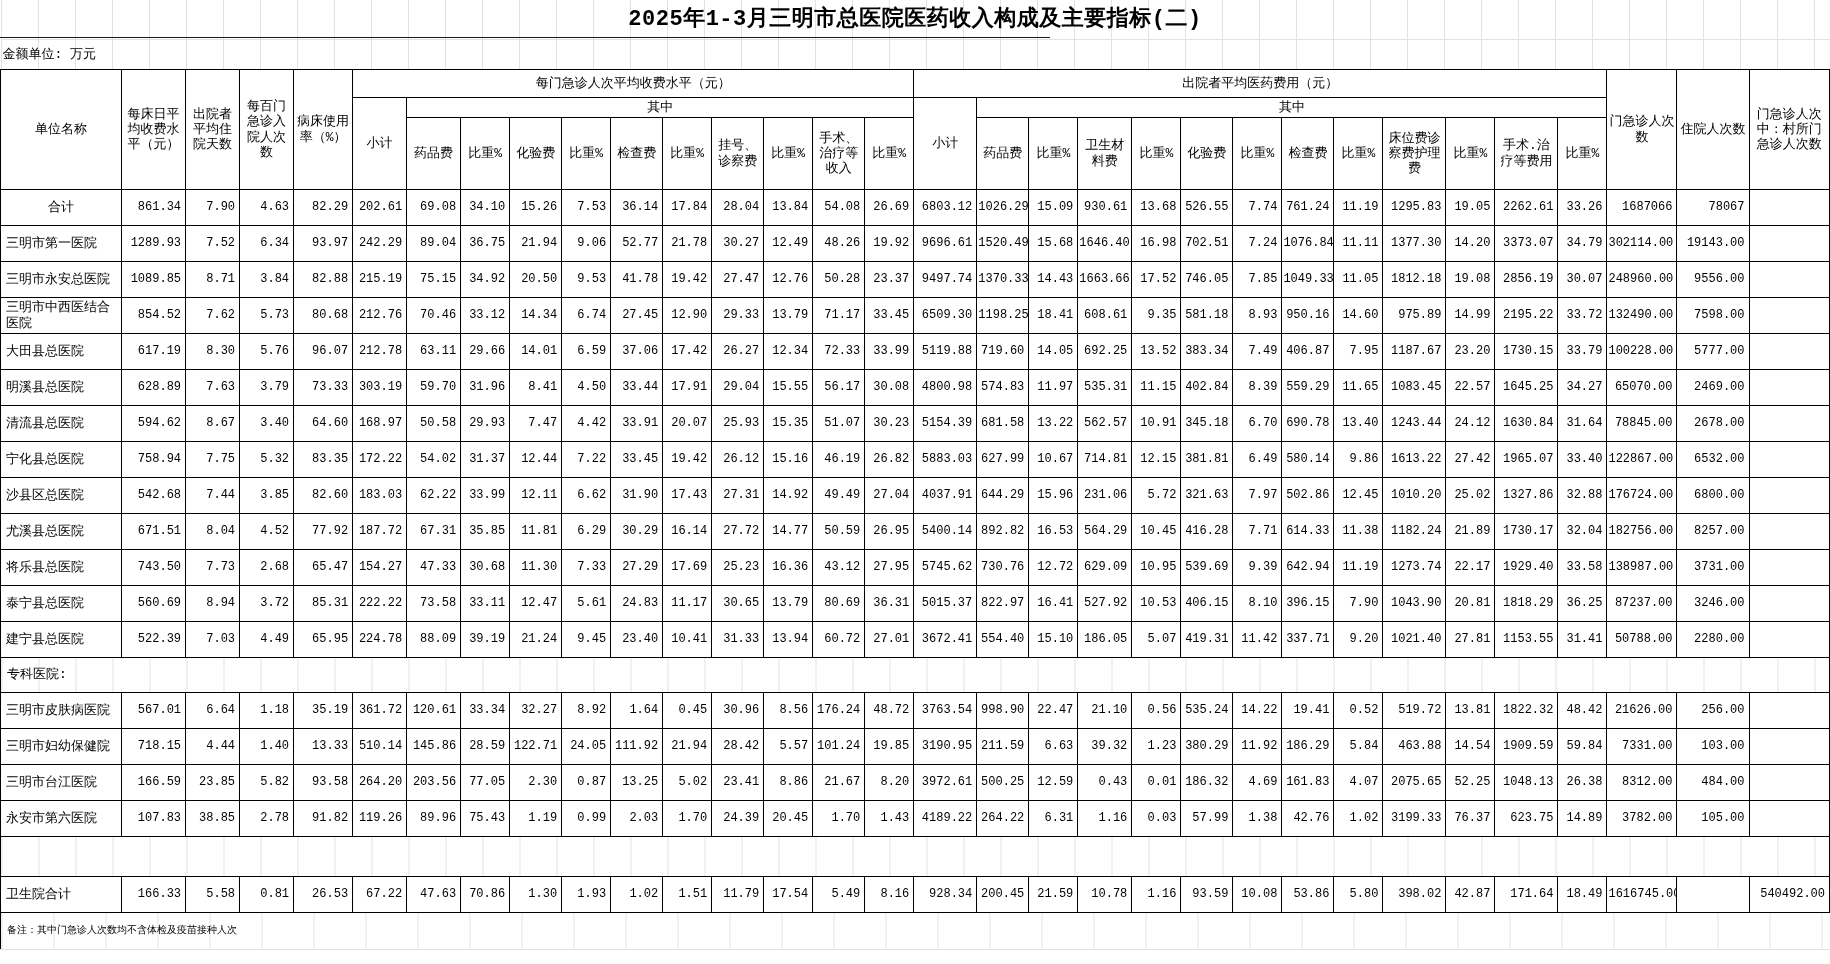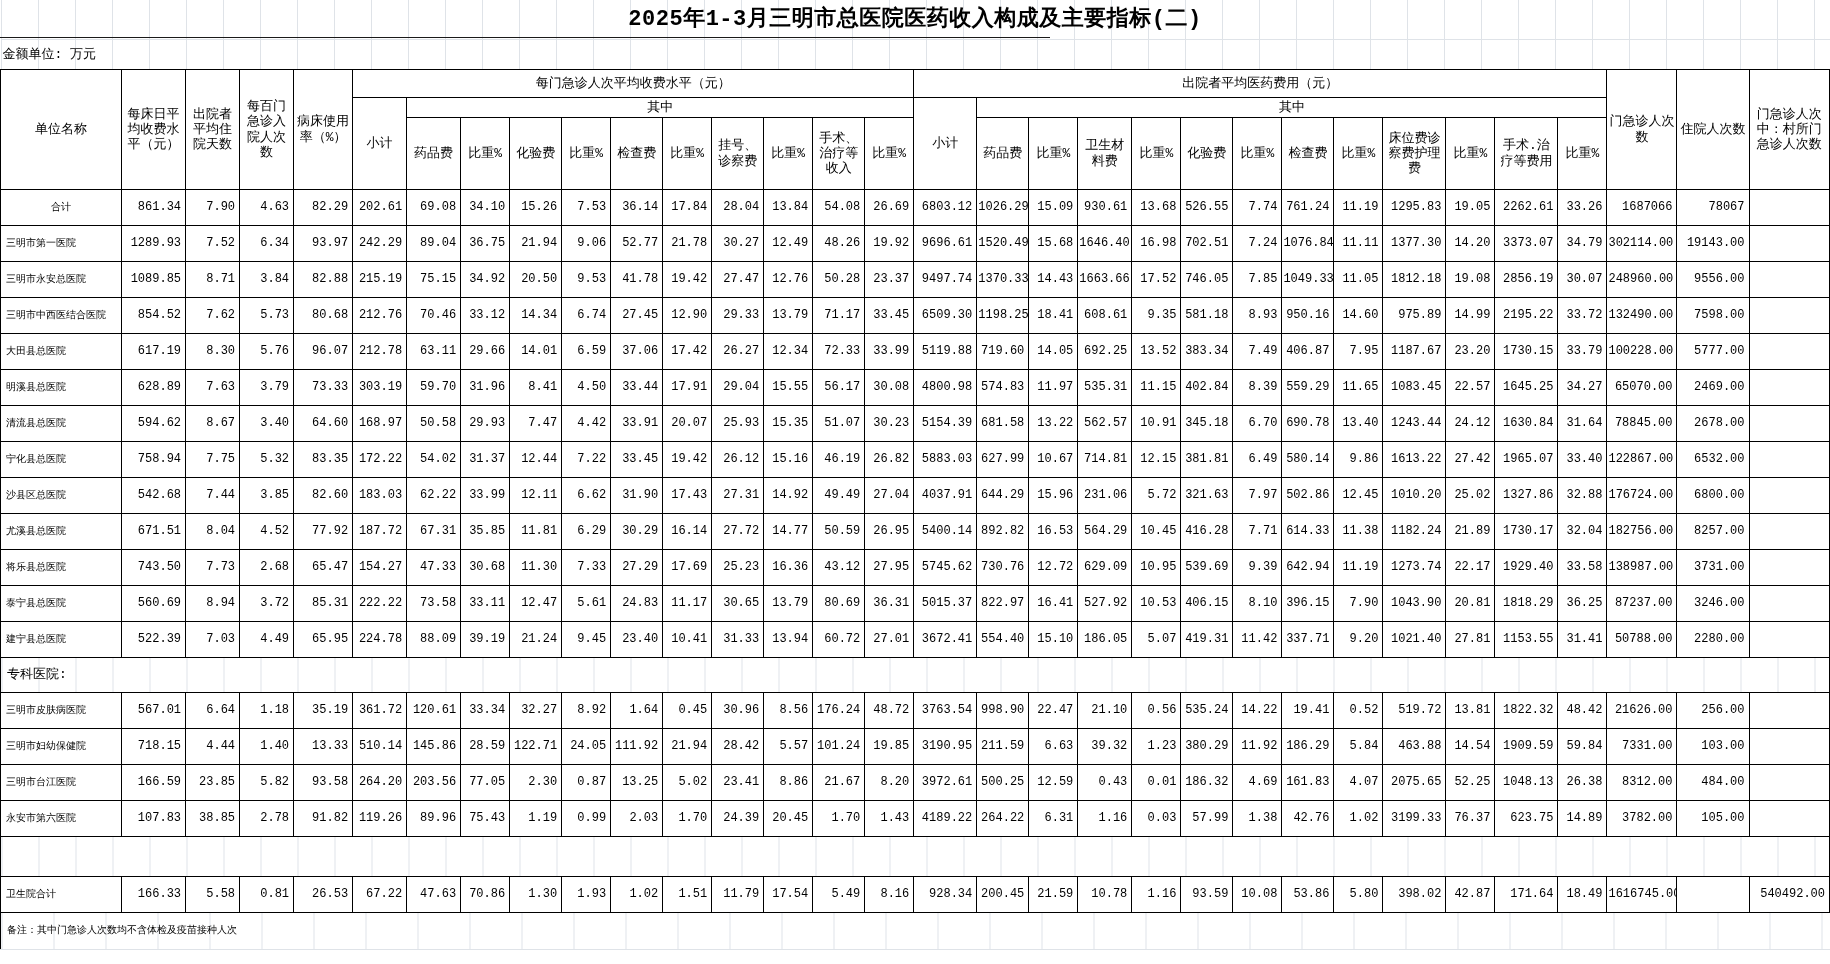--- a/index.html
+++ b/index.html
@@ -4,21 +4,21 @@
 <style>
   html,body{margin:0;padding:0;background:#fff;}
   body{width:1830px;height:964px;overflow:hidden;}
   .sheet{position:relative;width:1830px;height:964px;background:#ffffff;
          font-family:Liberation Mono, monospace;color:#000;}
   table{border-collapse:collapse;table-layout:fixed;width:1830px;}
   td{vertical-align:middle;overflow:hidden;line-height:1.18;}
   
   .hdr td, td.num, td.name{border:1px solid #000;background:#fff;}
   td.num{text-align:right;padding:0 4px 0 1px;font-size:12px;white-space:nowrap;}
-  td.name{text-align:left;padding:1px 2px 1px 5px;font-size:10px;}
+  td.name{text-align:left;padding:1px 2px 1px 5px;font-size:13px;}
   td.name.center{text-align:center;padding-left:2px;}
   .hdr td{text-align:center;font-size:13px;padding:1px 2px;word-break:break-all;}
   tr.r{height:36px;}
   
   .band td{border:none;background-color:#fff;}
   .gridlines-sm{background-image:repeating-linear-gradient(to right,#dfe3e8 0px,#dfe3e8 1px,rgba(0,0,0,0) 1px,rgba(0,0,0,0) 37px);}
   .gridlines-lg{background-image:repeating-linear-gradient(to right,#dfe3e8 0px,#dfe3e8 1px,rgba(0,0,0,0) 1px,rgba(0,0,0,0) 52px);}
   tr.title-band td{height:37px;border-bottom:1px solid #dfe3e8;}
   .title{width:100%;text-align:center;font-weight:bold;font-size:22px;letter-spacing:0.5px;}
   tr.unit-band td{height:27px;border-bottom:1px solid #000;font-size:13px;padding-left:2px;}

